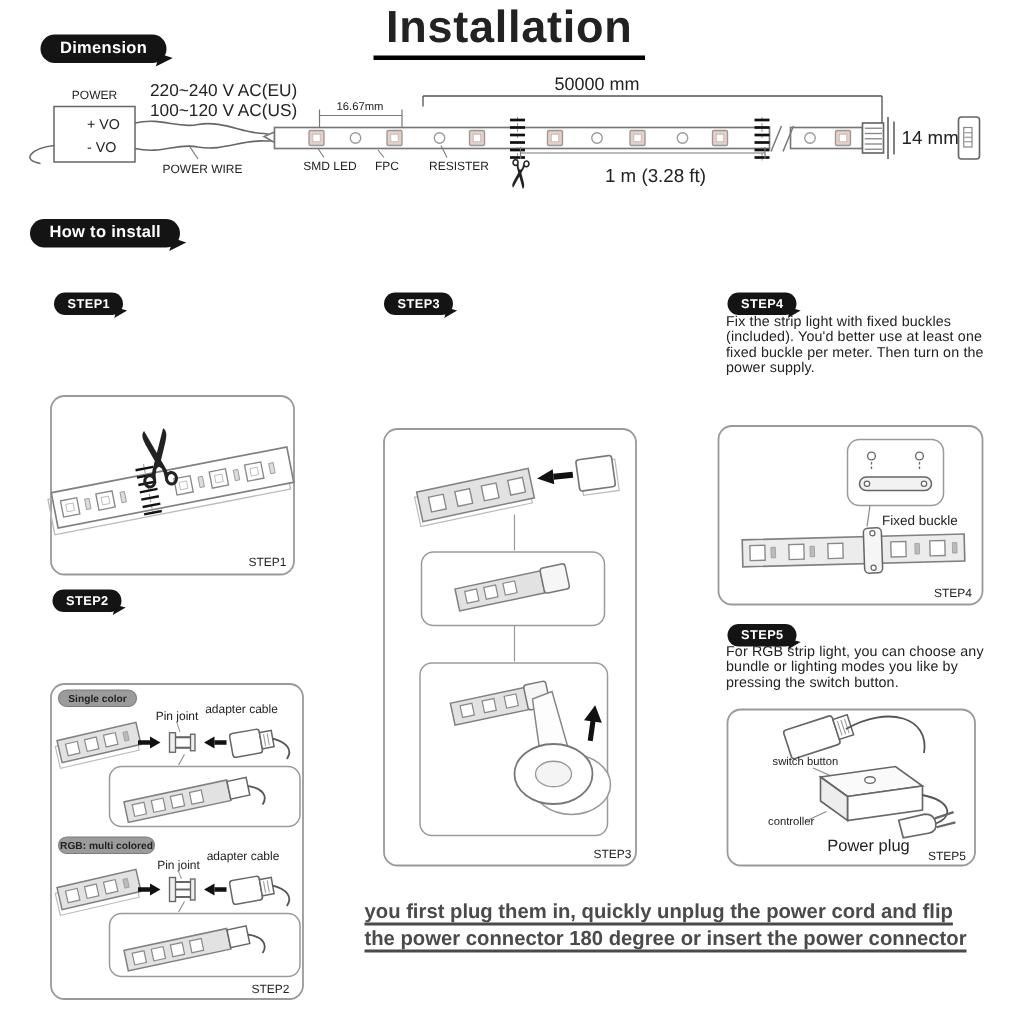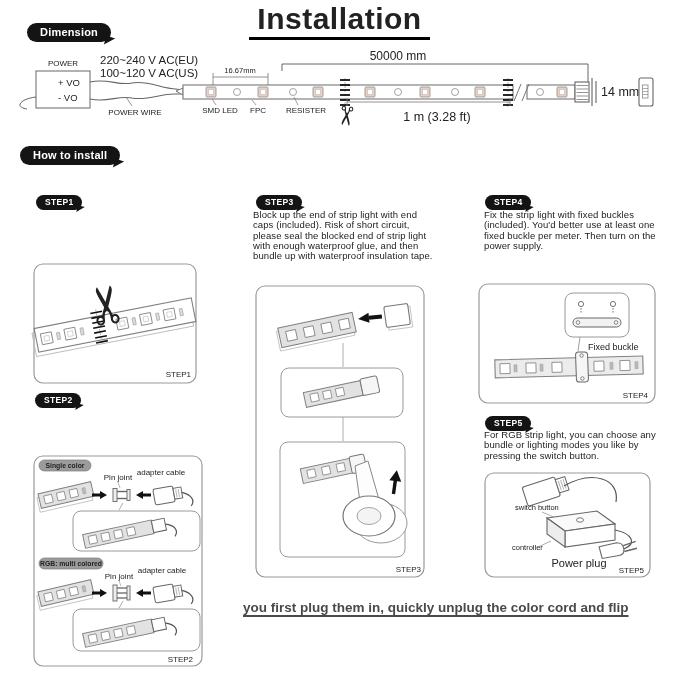--- a/index.html
+++ b/index.html
@@ -323,21 +323,20 @@
           <rect x="-19" y="-4" width="8" height="8"></rect>
           <rect x="-6" y="-4" width="8" height="8"></rect>
       </g>
       <rect x="20" y="-6" width="13" height="12" fill="#fff" stroke="#666" stroke-width="1"></rect>
       <path d="M33,0 C42,3 45,9 40,14" fill="none" stroke="#555" stroke-width="1.2"></path>
     </g>
     <text x="160" y="207" font-size="8" text-anchor="end" fill="#444">STEP2</text>
   </svg>
 
   <span class="step-badge" style="left:256px;top:195px;">STEP3</span>
-  <div class="step-text" style="left:253px;top:210px;width:186px;">Block up the end of strip light with end caps (included). Risk of short circuit, please seal the blocked end of strip light with enough waterproof glue, and then bundle up with waterproof insulation tape.</div>
   <svg style="left:255px;top:285px;" width="170" height="293" viewBox="0 0 170 293">
     <rect x="1" y="1" width="168" height="291" rx="9" fill="#fff" stroke="#9a9a9a" stroke-width="1.2"></rect>
     <g transform="translate(62,45) rotate(-12)">
       <rect x="-40" y="-7" width="76" height="20" fill="none" stroke="#bbb" stroke-width="0.8"></rect>
       <rect x="-38" y="-10" width="76" height="20" fill="#e2e2e2" stroke="#808080" stroke-width="1"></rect>
       <g fill="#fff" stroke="#888" stroke-width="0.9">
         <rect x="-31" y="-5" width="10" height="10"></rect>
           <rect x="-13" y="-5" width="10" height="10"></rect>
           <rect x="5" y="-5" width="10" height="10"></rect>
           <rect x="23" y="-5" width="10" height="10"></rect>
@@ -458,16 +457,17 @@
       <line x1="14" y1="-3" x2="27" y2="-5" stroke="#666" stroke-width="1.5"></line>
       <line x1="14" y1="3" x2="27" y2="2" stroke="#666" stroke-width="1.5"></line>
     </g>
     <text x="28" y="78" font-size="7.5">controller</text>
     <line x1="54" y1="75" x2="67" y2="69" stroke="#888" stroke-width="0.7"></line>
     <text x="95" y="95" font-size="11" text-anchor="middle">Power plug</text>
     <text x="160" y="101" font-size="8" text-anchor="end" fill="#444">STEP5</text>
   </svg>
 
   <div class="note">
-    <div>you first plug them in, quickly unplug the color cord and flip</div>
+    <div>you first plug them in, quickly unplug the power cord and flip</div>
+    <div>the power connector 180 degree or insert the power connector</div>
   </div>
 
 </div>
 
 </body></html>

